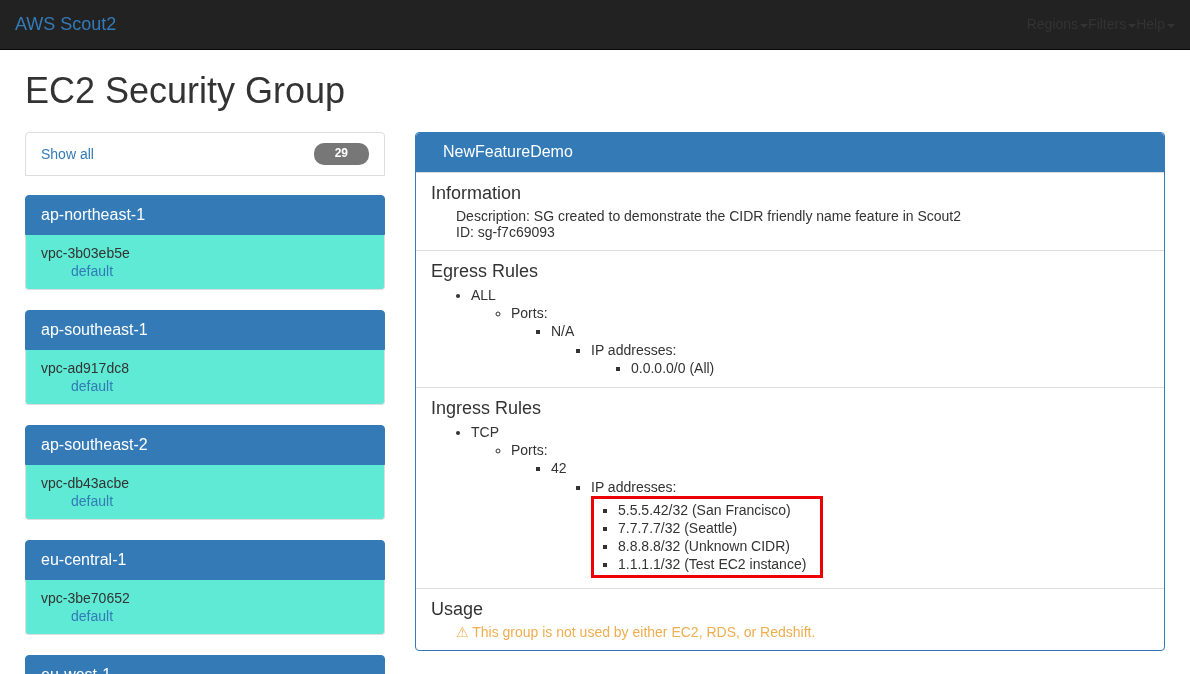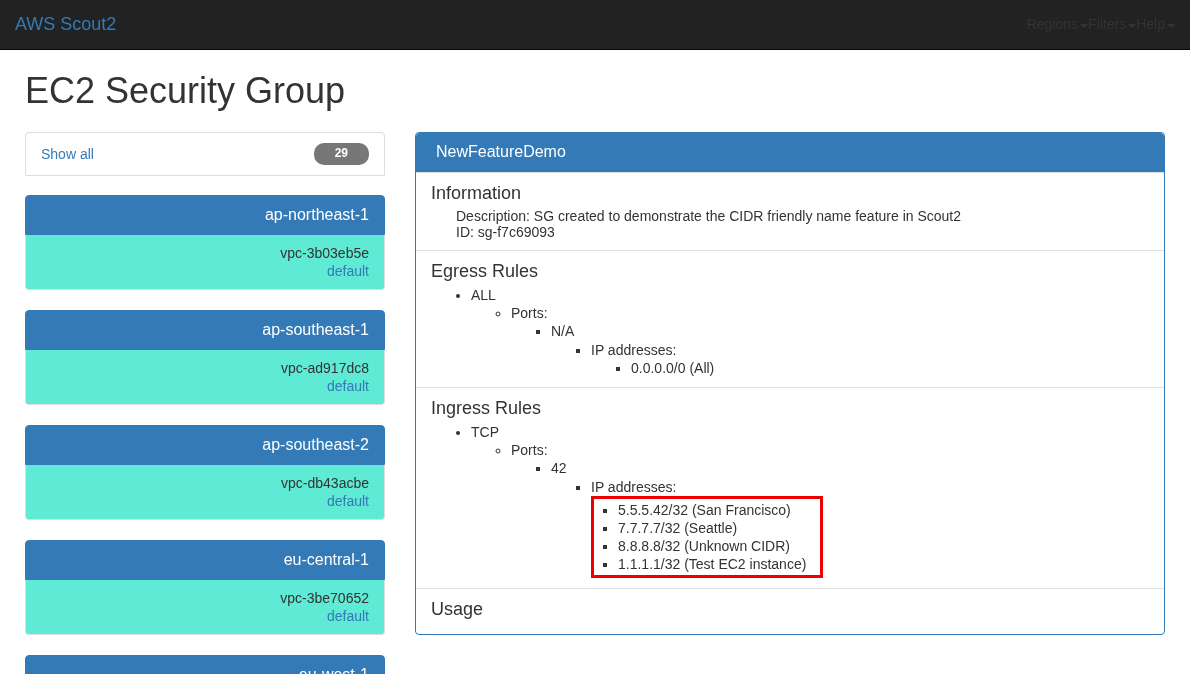--- a/index.html
+++ b/index.html
@@ -10,27 +10,27 @@
   .navbar-nav li { position: relative; }
   .navbar-nav a { color: #9d9d9d; padding: 15px 12px; display: block; text-decoration: none; font-size: 14px; cursor: pointer; }
   .navbar-nav a.active { color: #337ab7; }
   .navbar-right { margin-left: auto; display: flex; list-style: none; }
   .caret { display: inline-block; width: 0; height: 0; margin-left: 2px; vertical-align: middle; border-top: 4px dashed; border-right: 4px solid transparent; border-left: 4px solid transparent; }
   .container { padding: 0 25px; }
   h1 { font-size: 36px; font-weight: 500; margin: 20px 0; color: #333; }
   .row { display: flex; gap: 30px; }
   .sidebar { width: 360px; flex-shrink: 0; }
   .main { flex: 1; }
-  .panel-heading { padding: 10px 20px; border-bottom: 1px solid transparent; border-top-left-radius: 3px; border-top-right-radius: 3px; }
+  .panel-heading { padding: 10px 27px; border-bottom: 1px solid transparent; border-top-left-radius: 3px; border-top-right-radius: 3px; }
   .list-group { list-style: none; }
   .list-group-item { padding: 10px 15px; border: 1px solid #ddd; margin-bottom: -1px; background: #fff; display: flex; justify-content: space-between; align-items: center; }
   .list-group-item:first-child { border-top-left-radius: 4px; border-top-right-radius: 4px; gap: 20px; }
   .list-group-item a { color: #337ab7; text-decoration: none; }
   .badge { display: inline-block; min-width: 10px; padding: 3px 21px; font-size: 12px; font-weight: 700; color: #fff; text-align: center; white-space: nowrap; vertical-align: middle; background-color: #777; border-radius: 10px; }
-  .region-panel { margin-bottom: 20px; text-align: right; }
+  .region-panel { margin-bottom: 20px; }
   .region-header { background-color: #337ab7; color: #fff; padding: 10px 15px; border: 1px solid #337ab7; border-top-left-radius: 4px; border-top-right-radius: 4px; font-size: 16px; font-weight: 500;}
   .vpc-body { border: 1px solid #ddd; border-top: none; padding: 10px 15px; background: #5eead4; border-bottom-left-radius: 4px; border-bottom-right-radius: 4px;}
   .vpc-body .vpc-id { color: #333; }
   .vpc-body .vpc-link { color: #337ab7; text-decoration: none; display: block; margin-left: 30px; margin-top: 2px; }
   .main .panel-heading.title { background: #337ab7; color: #fff; border-color:#337ab7; font-size:16px; font-weight:500; border-radius:4px 4px 0 0;}
   .main-panel { border: 1px solid #337ab7; border-radius: 4px; margin-bottom:20px; }
   .section { border-top: 1px solid #ddd; padding: 10px 15px; }
   .section:first-of-type { border-top: none; }
   .section h4 { font-size: 18px; font-weight: 500; margin-bottom: 4px; }
   .indent { margin-left: 25px; }
@@ -156,18 +156,22 @@
                       </ul>
                   </div>
                 </ul>
               </ul>
             </ul>
           </ul>
         </div>
 
         <div class="section">
           <h4>Usage</h4>
+          <div class="indent">
+            <span class="warning-icon">⚠</span>
+            <span class="warning-text">This group is not used by either EC2, RDS, or Redshift.</span>
+          </div>
         </div>
 
       </div>
     </div>
   </div>
 </div>
 
 </body></html>

